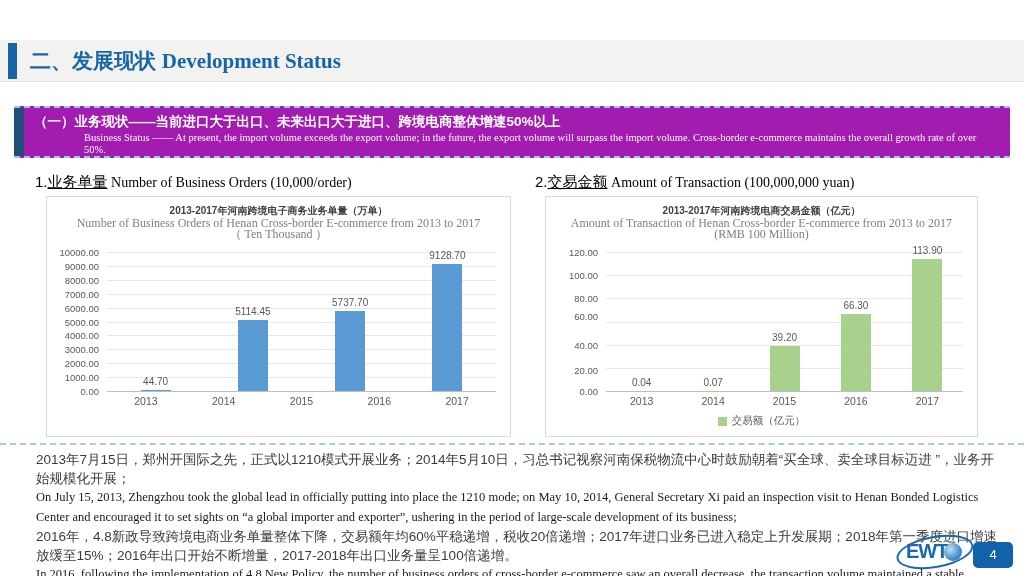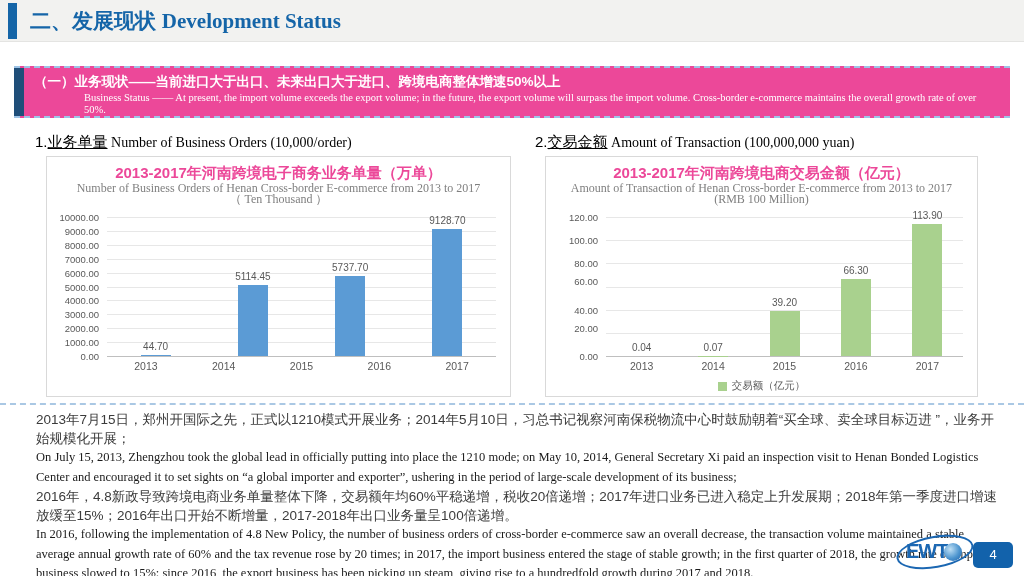--- a/index.html
+++ b/index.html
@@ -1,42 +1,42 @@
 <!DOCTYPE html>
 <html><head>
 <meta charset="utf-8">
 <style>
   * { margin:0; padding:0; box-sizing:border-box; }
   html,body { width:1024px; height:576px; }
   body { font-family:"Liberation Sans","DejaVu Sans",sans-serif; background:#ffffff; position:relative; overflow:hidden; }
-  .slide { position:absolute; inset:0; background:#ffffff; }
+  .slide { position:absolute; inset:0; background:#ffffff;margin-top:40px; }
 
   
   .header { position:absolute; top:0; left:0; right:0; height:42px; background:#f2f2f0; border-bottom:1px solid #e4e4e2; }
   .header-accent { position:absolute; left:8px; top:3px; width:9px; height:36px; background:#1565a7; }
   .header-title { position:absolute; left:30px; top:7px; font-size:21px; font-weight:bold; color:#1565a8; }
   .header-title .en { font-family:"Liberation Serif","DejaVu Serif",serif; }
 
   
-  .banner { position:absolute; left:14px; right:14px; top:66px; height:52px; background:#ec4899; border-top:2px dashed #9dc3e6; border-bottom:2px dashed #9dc3e6; }
+  .banner { position:absolute; left:14px; right:14px; top:66px; height:52px; background:#a21caf; border-top:2px dashed #9dc3e6; border-bottom:2px dashed #9dc3e6; }
   .banner-bar { position:absolute; left:0; top:0; bottom:0; width:10px; background:#1f4e79; }
   .banner-cn { color:#ffffff; font-weight:bold; font-size:13.5px; padding:5px 8px 0 20px; white-space:nowrap; }
   .banner-en { color:#ffffff; font-size:10.5px; line-height:11.5px; padding:1px 30px 2px 70px; font-family:"Liberation Serif","DejaVu Serif",serif; }
 
   
   .section { position:absolute; top:133px; }
   .section-1 { left:35px; width:476px; }
   .section-2 { left:535px; width:443px; }
   .section-label { font-size:15px; color:#000000; height:23px; white-space:nowrap; }
   .section-label .cn { text-decoration:underline; }
   .section-label .en { font-family:Liberation Serif, serif; font-size:14px; }
   .chart-box { background:#ffffff; border:1px solid #d9d9d9; padding-top:7px; height:241px; }
   .section-1 .chart-box { width:465px; margin-left:11px; }
   .section-2 .chart-box { width:433px; margin-left:10px; }
-  .chart-title { text-align:center; font-size:15px; font-weight:bold; color:#ec4899; }
+  .chart-title { text-align:center; font-size:10px; font-weight:bold; color:#404040; }
   .chart-subtitle { text-align:center; font-size:12px; color:#7f7f7f; font-family:"Liberation Serif","DejaVu Serif",serif; line-height:11px; }
   .chart-area { display:flex; margin:12px 14px 0 4px; }
   .y-axis { width:56px; position:relative; height:140px; flex:none; }
   .ytick { position:absolute; right:8px; transform:translateY(-50%); font-size:9.5px; color:#595959; white-space:nowrap; }
   .plot-col { flex:1; }
   .plot-area { position:relative; height:140px; border-bottom:1px solid #bfbfbf; display:flex; }
   .gridline { position:absolute; left:0; right:0; height:1px; background:#e7e7e7; z-index:0; }
   .bar-slot { flex:1; position:relative; display:flex; flex-direction:column; justify-content:flex-end; align-items:center; height:100%; z-index:1; }
   .bar { width:30px; }
   .bar-label { position:absolute; left:50%; transform:translateX(-50%); font-size:10px; color:#595959; white-space:nowrap; }
@@ -147,21 +147,21 @@
     <div class="section-label">
       <span>2.</span><span class="cn">交易金额</span><span class="en"> Amount of Transaction (100,000,000 yuan)</span>
     </div>
     <div class="chart-box">
       <div class="chart-title">2013-2017年河南跨境电商交易金额（亿元）</div>
       <div class="chart-subtitle">Amount of Transaction of Henan Cross-border E-commerce from 2013 to 2017</div>
       <div class="chart-subtitle">(RMB 100 Million)</div>
       <div class="chart-area">
         <div class="y-axis">
             <div class="ytick" style="top: 139px;">0.00</div>
-            <div class="ytick" style="top: 111px; text-align: right;">20.00</div>
+            <div class="ytick" style="top: 118px; text-align: right;">20.00</div>
             <div class="ytick" style="top: 92.6667px;">40.00</div>
             <div class="ytick" style="top: 64px;">60.00</div>
             <div class="ytick" style="top: 46.3333px;">80.00</div>
             <div class="ytick" style="top: 23.1667px;">100.00</div>
             <div class="ytick" style="top: 0px;">120.00</div>
           </div>
         <div class="plot-col">
           <div class="plot-area">
               <div class="gridline" style="top: 115.833px;"></div>
               <div class="gridline" style="top: 92.6667px;"></div>

